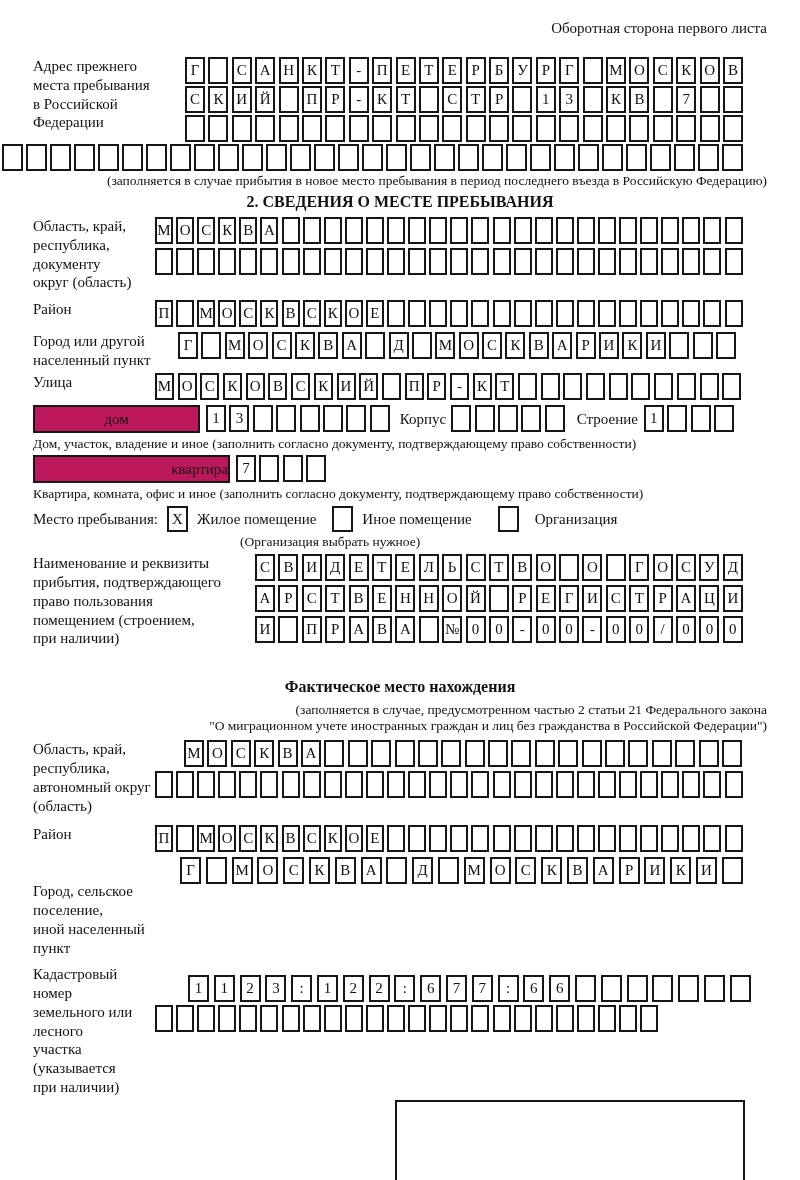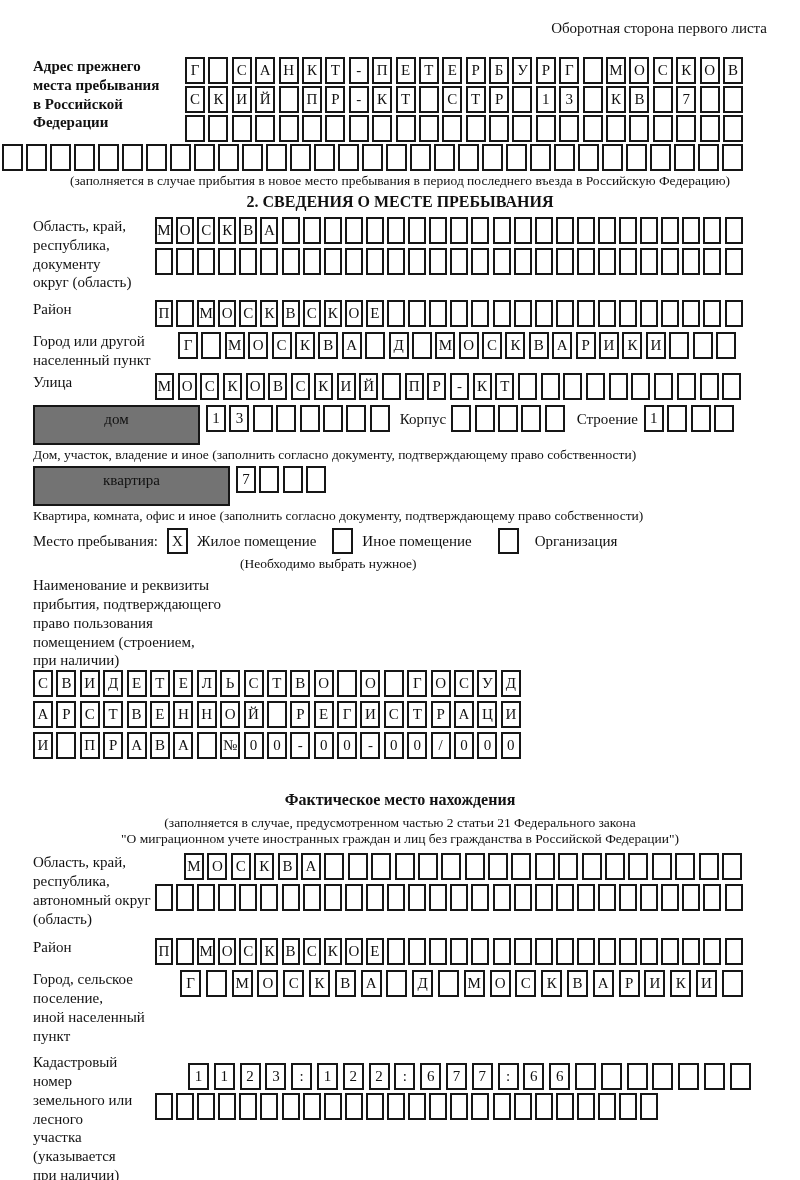--- a/index.html
+++ b/index.html
@@ -23,46 +23,46 @@
     text-align:center;font-size:15px;line-height:23px;
     background:#fff;
   }
   
   .cells-a{gap:3.4px;}
   .cells-b{gap:3.1px;}  .cells-b .cell{width:18px;}
   .cells-full{gap:3px;} .cells-full .cell{width:21px;}
   .cells-street{gap:3.7px;} .cells-street .cell{width:19px;}
   .cells-d{gap:4.8px;} .cells-d .cell{width:21px;}
   .caption{font-size:13.5px;line-height:1.2;}
-  .caption.center{text-align:center;}
+  .caption.center{text-align:right;}
   .sec-title{font-weight:bold;font-size:16px;text-align:center;margin:4px 0 6px 0;}
   .widebox{
-    box-sizing:border-box;border:2px solid #161616;height:40px;
-    text-align:center;line-height:24px;font-size:15px;background:#737373;flex:none;
+    box-sizing:border-box;border:2px solid #161616;height:28px;
+    text-align:center;line-height:24px;font-size:15px;background:#be185d;flex:none;
   }
   .inline-lbl{line-height:28px;flex:none;}
   .stay-row{display:flex;align-items:center;margin-top:4px;}
   .chkbox{
     flex:none;box-sizing:border-box;width:21px;height:26px;border:2px solid #161616;
     text-align:center;line-height:22px;font-size:15px;
   }
   .stamp-box{
     box-sizing:border-box;border:2px solid #161616;
     width:350px;height:172px;margin-left:362px;margin-top:3px;background:#fff;
   }
-  .mt2{margin-top:2px;} .mt3{margin-top:3px;} .mt4{margin-top:4px;flex-direction:column;}
+  .mt2{margin-top:2px;} .mt3{margin-top:3px;} .mt4{margin-top:4px;}
   .mt8{margin-top:8px;} .mt10{margin-top:10px;} .mt20{margin-top:20px;} .mt30{margin-top:30px;}
 </style>
 </head>
 <body>
 
 <div class="right-note">Оборотная сторона первого листа</div>
 
 <div class="field mt20">
-  <div class="flabel" style="width:152px;font-weight:bold;">
+  <div class="flabel" style="width:152px;">
       <div>Адрес прежнего</div>
       <div>места пребывания</div>
       <div>в Российской</div>
       <div>Федерации</div>
     </div>
   <div class="fcells">
     <div class="cells cells-a">
         <span class="cell">Г</span>
         <span class="cell"></span>
         <span class="cell">С</span>
@@ -373,40 +373,40 @@
   <div class="cells cells-a">
       <span class="cell">1</span>
       <span class="cell"></span>
       <span class="cell"></span>
       <span class="cell"></span>
     </div>
 </div>
 <div class="caption mt2">Дом, участок, владение и иное (заполнить согласно документу, подтверждающему право собственности)</div>
 
 <div class="field mt3">
-  <div class="widebox" style="width:197px;margin-right:6px;">квартира</div>
+  <div class="widebox" style="width:197px;margin-right:6px;text-align:right;">квартира</div>
   <div class="cells cells-a">
       <span class="cell">7</span>
       <span class="cell"></span>
       <span class="cell"></span>
       <span class="cell"></span>
     </div>
 </div>
 <div class="caption mt2">Квартира, комната, офис и иное (заполнить согласно документу, подтверждающему право собственности)</div>
 
 <div class="stay-row">
   <span style="margin-right:9px;">Место пребывания:</span>
   <span class="chkbox">X</span>
   <span style="margin:0 16px 0 9px;">Жилое помещение</span>
   <span class="chkbox"></span>
   <span style="margin:0 26px 0 9px;">Иное помещение</span>
   <span class="chkbox"></span>
   <span style="margin-left:16px;">Организация</span>
 </div>
-<div class="caption" style="margin-left:207px;margin-top:2px;">(Необходимо выбрать нужное)</div>
+<div class="caption" style="margin-left:207px;margin-top:2px;">(Организация выбрать нужное)</div>
 
 <div class="field mt4">
   <div class="flabel" style="width:222px;">
       <div>Наименование и реквизиты</div>
       <div>прибытия, подтверждающего</div>
       <div>право пользования</div>
       <div>помещением (строением,</div>
       <div>при наличии)</div>
     </div>
   <div class="fcells">
@@ -581,21 +581,21 @@
       <span class="cell"></span>
       <span class="cell"></span>
       <span class="cell"></span>
       <span class="cell"></span>
       <span class="cell"></span>
       <span class="cell"></span>
     </div>
 </div>
 
 <div class="field mt3">
-  <div class="flabel" style="width:147px;">
+  <div class="flabel" style="width:147px;margin-top:25px;">
       <div>Город, сельское поселение,</div>
       <div>иной населенный пункт</div>
     </div>
   <div class="cells cells-d">
       <span class="cell">Г</span>
       <span class="cell"></span>
       <span class="cell">М</span>
       <span class="cell">О</span>
       <span class="cell">С</span>
       <span class="cell">К</span>

